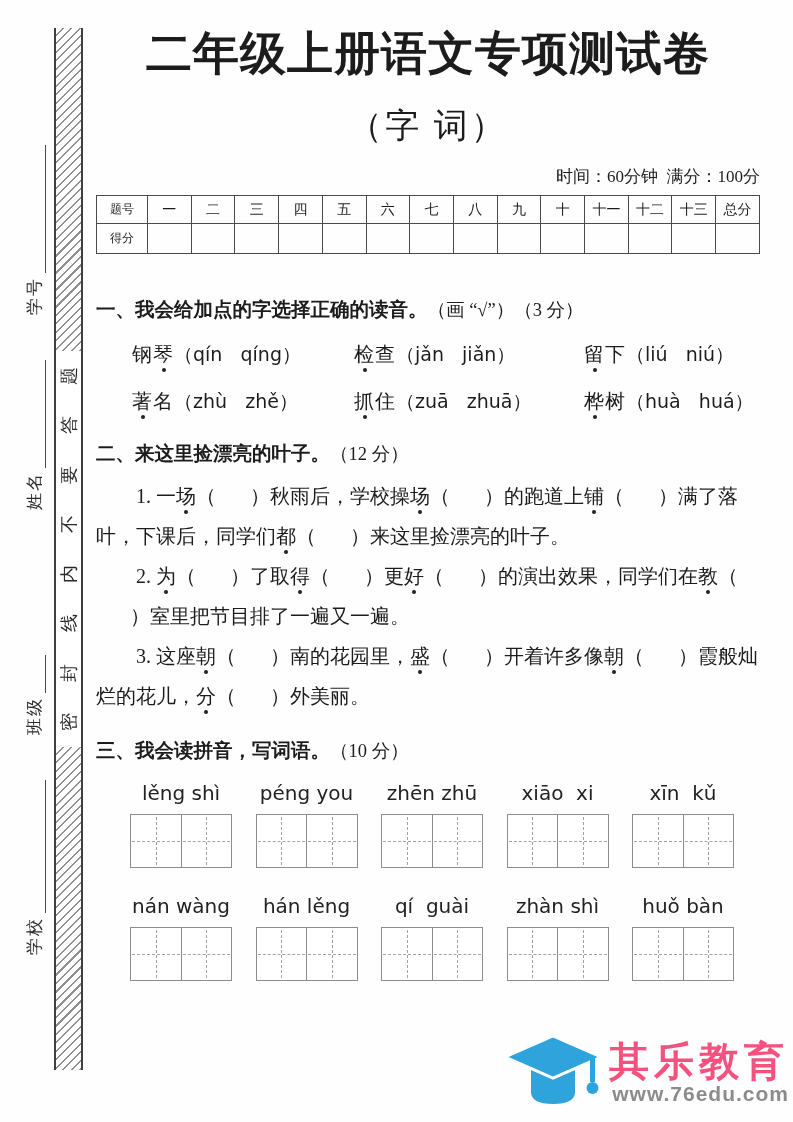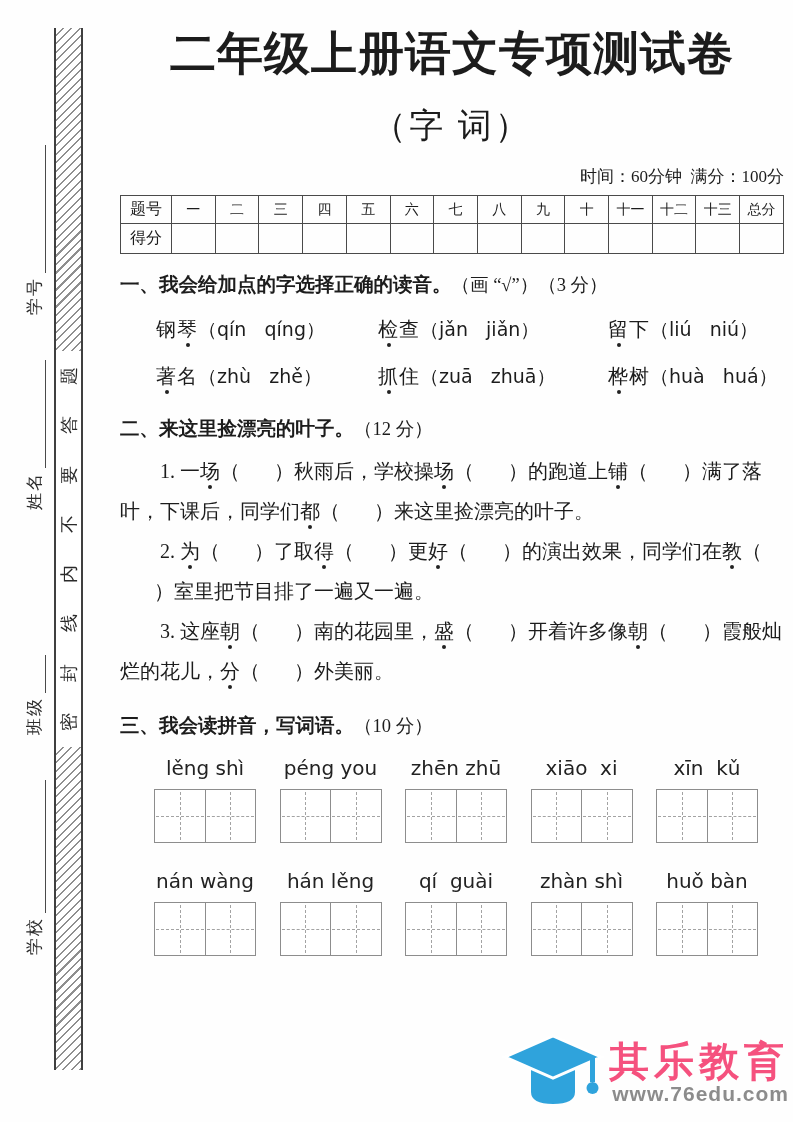--- a/index.html
+++ b/index.html
@@ -17,31 +17,31 @@
   .hatch{flex:1;background:repeating-linear-gradient(135deg,transparent 0 4.5px,#8f8f8f 4.5px 6px);}
   .seal-text{height:396px;display:flex;flex-direction:column;justify-content:space-around;align-items:center;}
   .seal-char{display:block;transform:rotate(-90deg);font-size:18px;color:#2a2a2a;line-height:1;}
   .field-group{
     position:absolute;left:22px;transform:rotate(-90deg);transform-origin:0 0;
     display:flex;align-items:flex-end;height:24px;
   }
   .field-label{font-size:17px;color:#2a2a2a;letter-spacing:2px;white-space:nowrap;}
   .uline{flex:1;border-bottom:1.5px solid #4a4a4a;height:5px;margin-left:4px;}
   
-  .content{position:absolute;left:120px;top:0;width:664px;}
+  .content{position:absolute;left:96px;top:0;width:664px;}
   .title{margin:26px 0 0;text-align:center;font-size:46px;font-weight:700;letter-spacing:1px;line-height:1.2;}
   .subtitle{margin-top:22px;text-align:center;font-size:34px;letter-spacing:3px;font-weight:500;}
   .meta{margin-top:16px;text-align:right;font-size:17px;white-space:pre;}
   .score-table{margin-top:7px;width:100%;border-collapse:collapse;table-layout:fixed;}
   .score-table td{border:1.2px solid #4a4a4a;text-align:center;font-size:14px;padding:0;}
   .score-table tr:first-child td{height:27px;}
   .score-table tr:last-child td{height:29px;}
-  .score-table td:first-child{width:50px;font-size:16px;}
+  .score-table td:first-child{width:50px;font-size:12px;}
   .q-heading{margin:0;font-size:19.5px;line-height:1.3;}
-  .sec-q1 .q-heading{margin-top:18px;}
+  .sec-q1 .q-heading{margin-top:43px;}
   .sec-q2 .q-heading{margin-top:26px;}
   .sec-q3 .q-heading{margin-top:22px;}
   .qh-bold{font-family:"Liberation Sans","DejaVu Sans",sans-serif;font-weight:700;}
   .qh-rest{font-weight:400;font-size:18.5px;white-space:pre;}
   
   .words-grid{margin-top:18px;padding-left:36px;display:grid;grid-template-columns:222px 230px 1fr;row-gap:20px;font-size:20px;}
   .word{letter-spacing:1px;}
   .options{font-family:"DejaVu Sans","Liberation Sans",sans-serif;font-size:19px;white-space:pre;}
   .dotted{position:relative;}
   .dotted::after{content:"";position:absolute;left:50%;bottom:-7px;transform:translateX(-50%);

